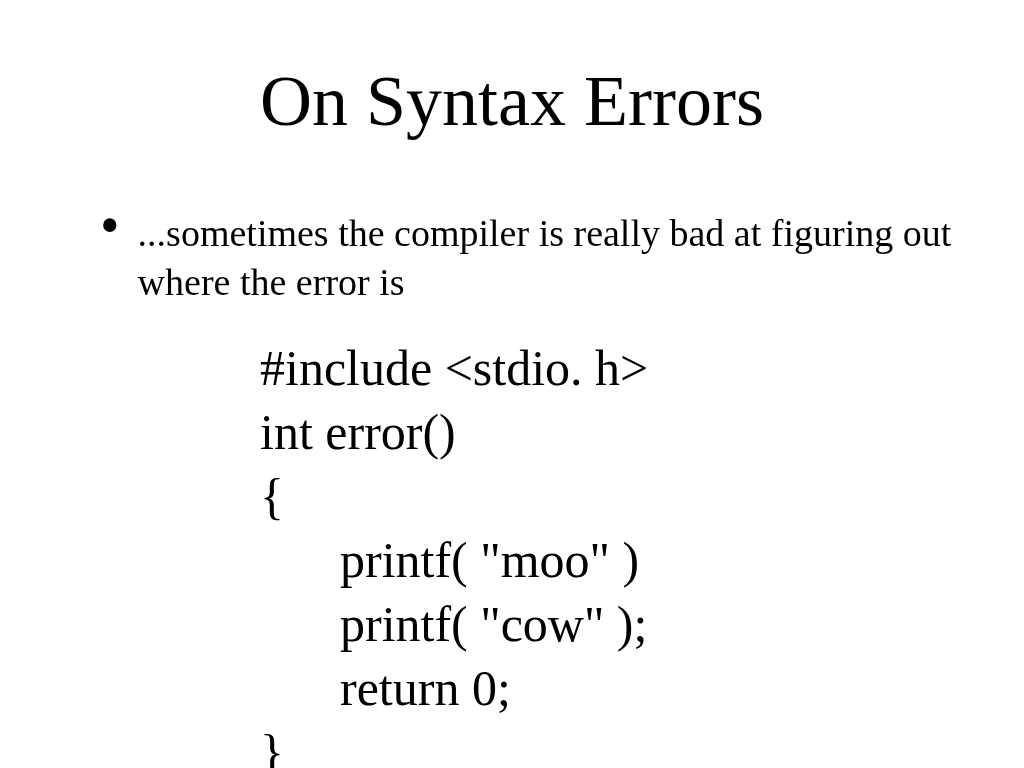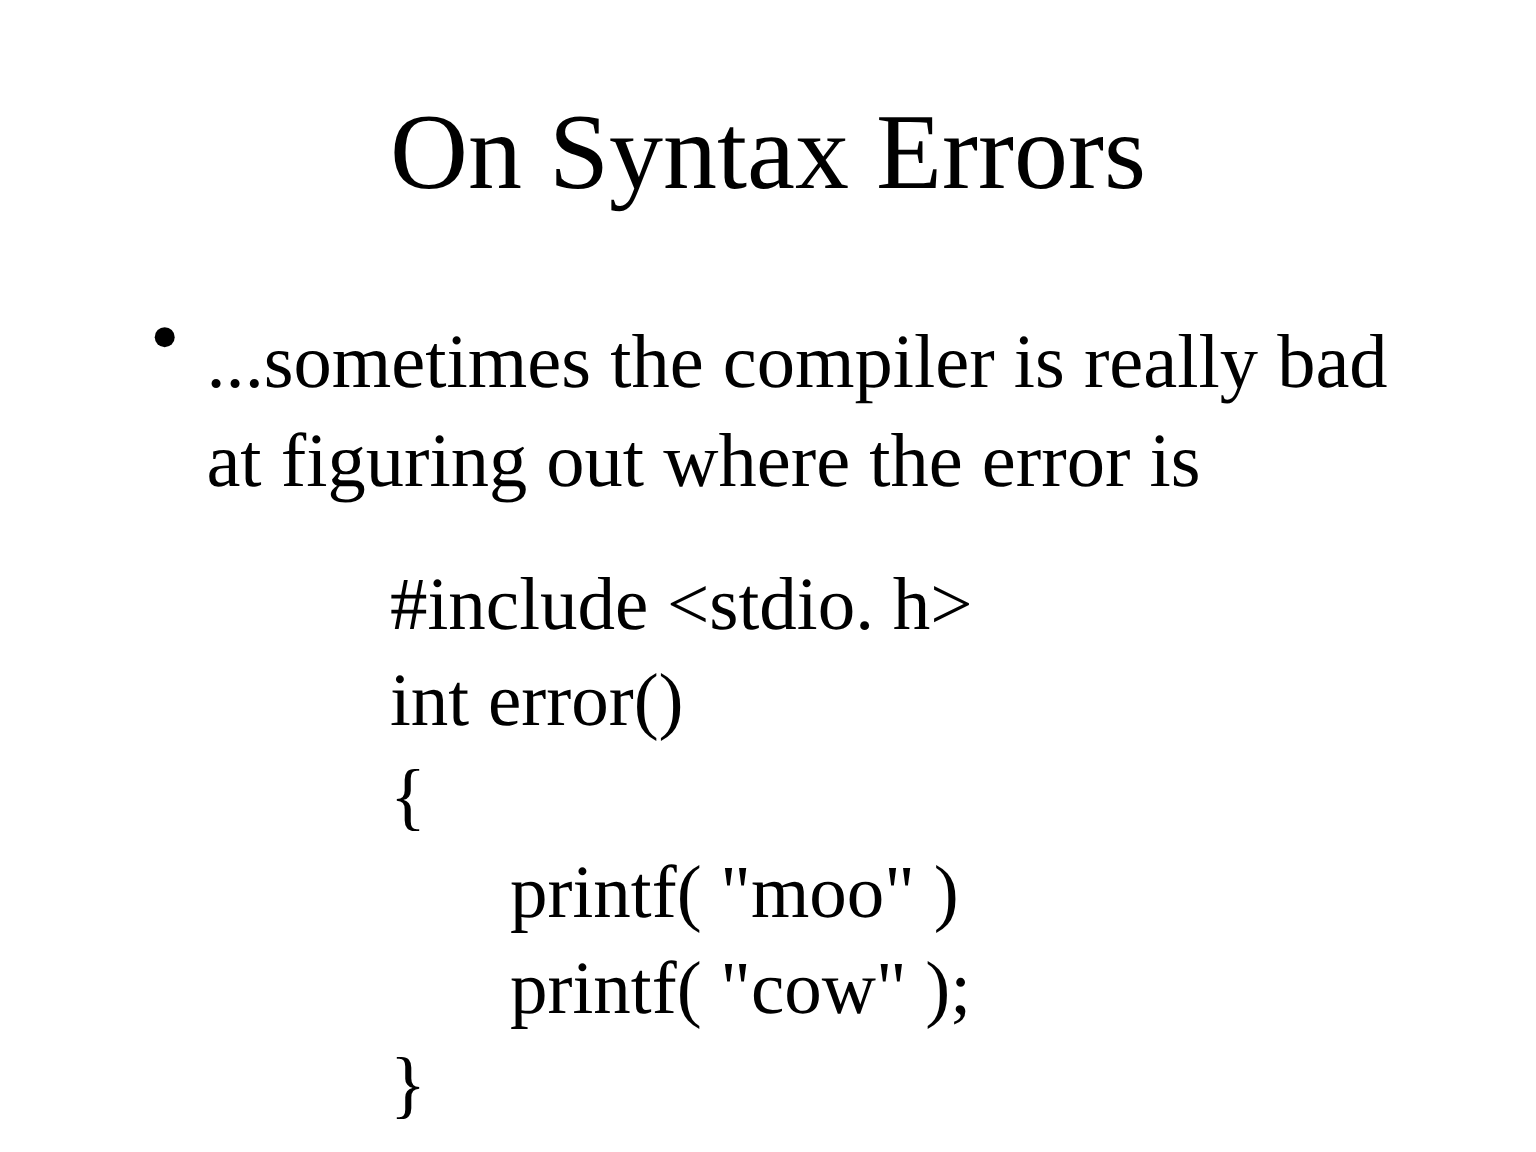--- a/index.html
+++ b/index.html
@@ -34,21 +34,21 @@
       display: flex;
       align-items: flex-start;
     }
     .bullet-mark {
       font-size: 56px;
       line-height: 0.6;
       margin-right: 18px;
       margin-top: 6px;
     }
     .bullet-text {
-      font-size: 51px;
+      font-size: 38px;
       line-height: 1.3;
       padding-top: 6px;
     }
     .code-block {
       margin-top: 28px;
       margin-left: 160px;
       font-size: 50px;
       line-height: 1.28;
     }
     .code-line {
@@ -69,16 +69,17 @@
       <span class="bullet-mark">•</span>
       <span class="bullet-text">...sometimes the compiler is really bad at figuring out where the error is</span>
     </div>
 
     <div class="code-block">
       <div class="code-line">#include &lt;stdio. h&gt;</div>
       <div class="code-line">int error()</div>
       <div class="code-line">{</div>
       <div class="code-line indent">printf( "moo" )</div>
       <div class="code-line indent">printf( "cow" );</div>
+      <div class="code-line indent">return 0;</div>
       <div class="code-line">}</div>
     </div>
   </div>
 </div>
 
 </body></html>

